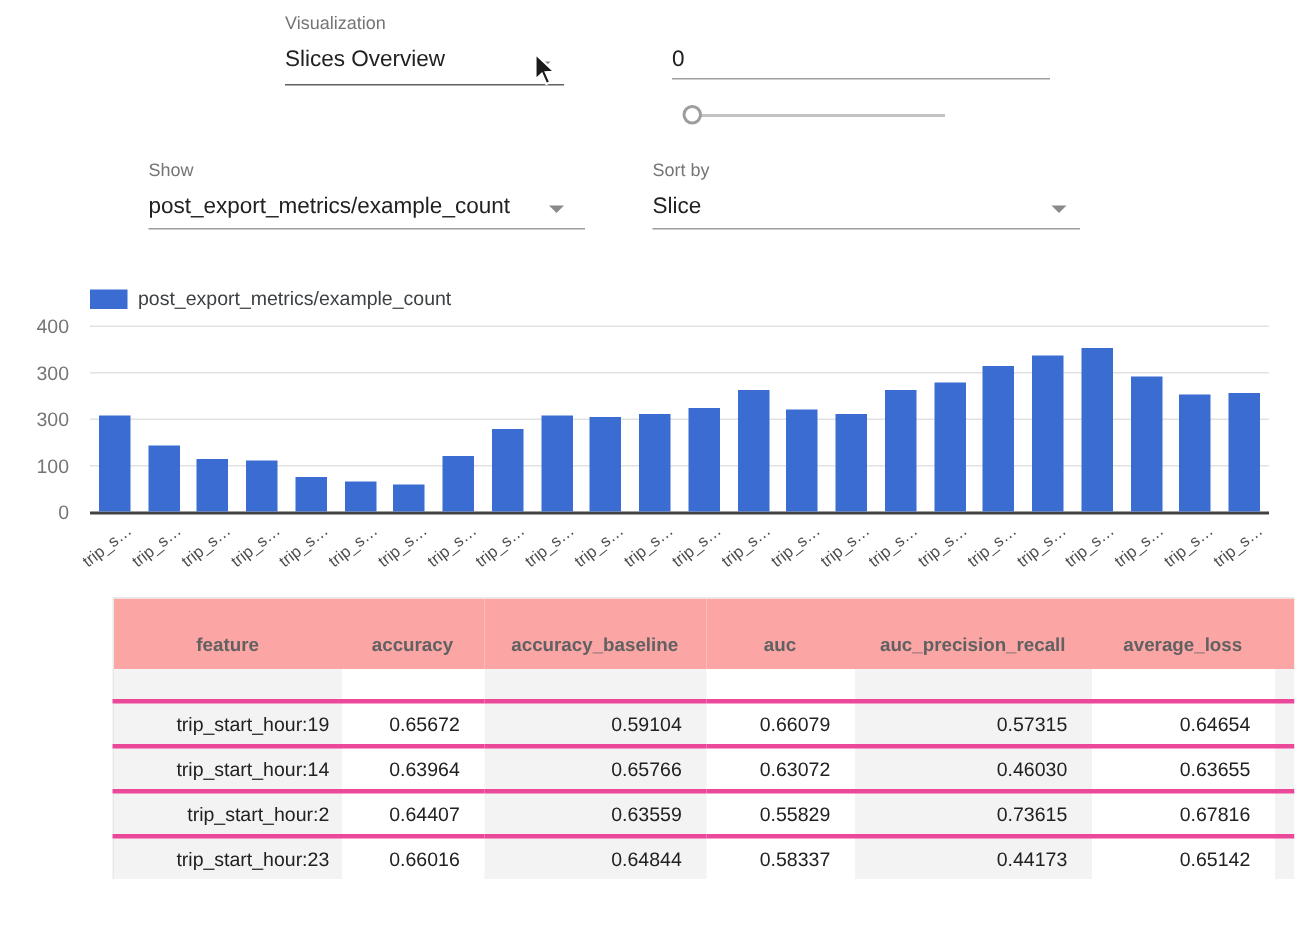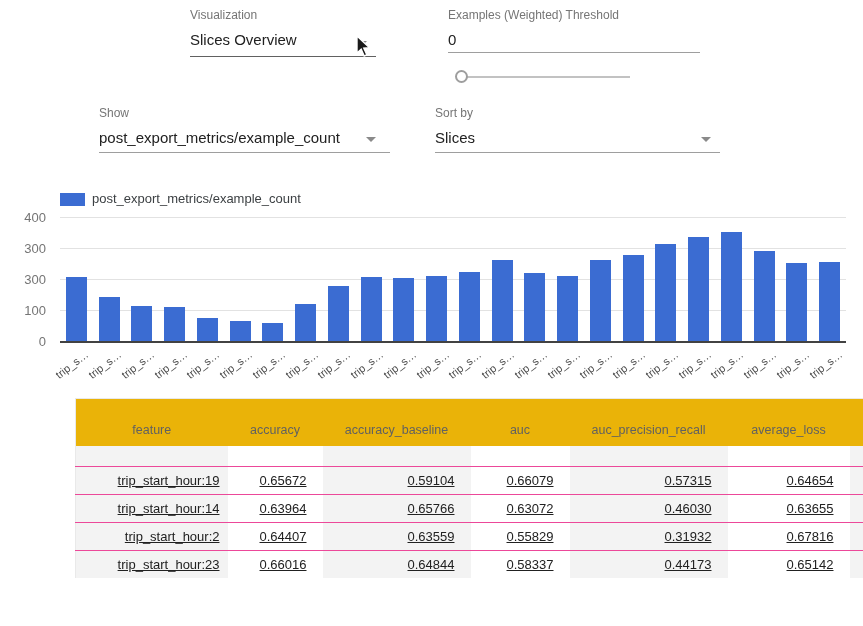--- a/index.html
+++ b/index.html
@@ -23,52 +23,51 @@
   .gridline{position:absolute;left:60px;width:786px;height:1px;background:#e2e2e2;}
   .axisline{position:absolute;left:60px;width:786px;height:2px;background:#424242;}
   .ytick{position:absolute;left:0;width:46px;text-align:right;font-size:13px;color:#757575;}
   .bar{position:absolute;}
   .xlab{position:absolute;width:44px;height:13px;font-size:11px;color:#4d4d4d;text-align:right;
         white-space:nowrap;transform:rotate(-38deg);transform-origin:100% 0;}
   
   .metrics-table{position:absolute;left:75px;top:398px;width:788px;border-collapse:collapse;
                  table-layout:fixed;border-top:1px solid #e9e9e9;border-left:1px solid #e9e9e9;}
   .metrics-table th{height:38px;vertical-align:bottom;padding:0 0 9px 0;font-size:12.5px;
-                    font-weight:400;color:#616161;text-align:center;background:#eab308;cursor:pointer;}
+                    font-weight:700;color:#616161;text-align:center;background:#fca5a5;cursor:pointer;}
   .metrics-table td{font-size:13px;color:#212121;text-align:right;padding:0 16px 0 0;}
   .metrics-table tr.filter-row td{height:20px;}
-  .metrics-table tr.data-row td{height:27px;border-top:1px solid #ec4899;text-decoration:underline;}
+  .metrics-table tr.data-row td{height:27px;border-top:3px solid #ec4899;}
   .metrics-table td.striped{background:#f3f3f3;}
   .metrics-table td.feat{padding-right:8px;}
   
   .cursor{position:absolute;left:355px;top:35px;pointer-events:none;}
 </style>
 </head>
 <body>
 
 <div class="screen">
 
   <div class="ctl-label" style="left:190px;top:8px">Visualization</div>
   <div class="ctl-value" style="left:190px;top:31px">Slices Overview</div>
   <div class="underline dark" style="left:190px;top:56px;width:186px"></div>
   <div class="dd-arrow" style="left:357px;top:41px"></div>
 
-  <div class="ctl-label" style="left:448px;top:8px">Examples (Weighted) Threshold</div>
   <div class="ctl-value" style="left:448px;top:31px">0</div>
   <div class="underline" style="left:448px;top:52px;width:252px"></div>
   <div class="slider-track" style="left:458px;top:76px;width:172px"></div>
   <div class="slider-thumb" style="left:455px;top:70px"></div>
 
   <div class="ctl-label" style="left:99px;top:106px">Show</div>
   <div class="ctl-value sm" style="left:99px;top:129px">post_export_metrics/example_count</div>
   <div class="underline" style="left:99px;top:152px;width:291px"></div>
   <div class="dd-arrow" style="left:366px;top:137px"></div>
 
   <div class="ctl-label" style="left:435px;top:106px">Sort by</div>
-  <div class="ctl-value sm" style="left:435px;top:129px">Slices</div>
+  <div class="ctl-value sm" style="left:435px;top:129px">Slice</div>
   <div class="underline" style="left:435px;top:152px;width:285px"></div>
   <div class="dd-arrow" style="left:701px;top:137px"></div>
 
   <div class="chart" id="chart">
     <div class="legend-swatch" id="legend-swatch" style="background: rgb(59, 108, 210);"></div>
     <div class="legend-label">post_export_metrics/example_count</div>
   <div class="gridline" style="top: 32px;"></div>
       <div class="ytick" style="top: 25px;">400</div>
       <div class="gridline" style="top: 63px;"></div>
       <div class="ytick" style="top: 56px;">300</div>
@@ -175,21 +174,21 @@
           <td class="">0.63072</td>
           <td class="striped ">0.46030</td>
           <td class="">0.63655</td>
           <td class="striped "></td>
         </tr>
         <tr class="data-row">
           <td class="striped feat">trip_start_hour:2</td>
           <td class="">0.64407</td>
           <td class="striped ">0.63559</td>
           <td class="">0.55829</td>
-          <td class="striped ">0.31932</td>
+          <td class="striped ">0.73615</td>
           <td class="">0.67816</td>
           <td class="striped "></td>
         </tr>
         <tr class="data-row">
           <td class="striped feat">trip_start_hour:23</td>
           <td class="">0.66016</td>
           <td class="striped ">0.64844</td>
           <td class="">0.58337</td>
           <td class="striped ">0.44173</td>
           <td class="">0.65142</td>

